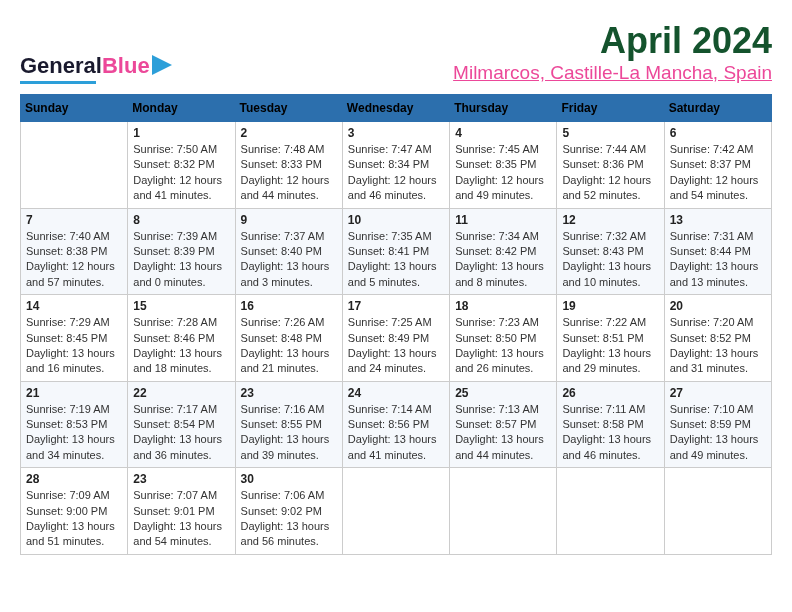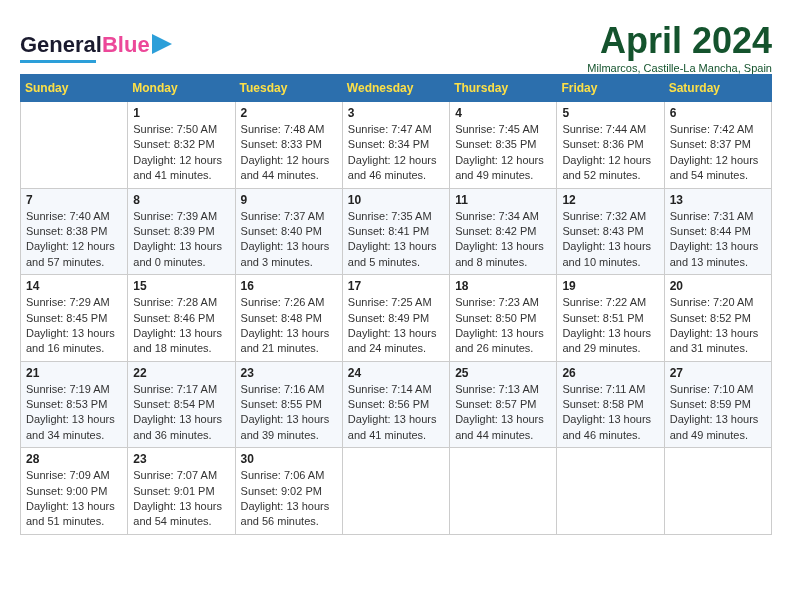--- a/index.html
+++ b/index.html
@@ -6,48 +6,50 @@
     body {
       font-family: Arial, sans-serif;
       background: #fff;
       width: 792px;
       min-height: 612px;
       padding: 20px;
     }
     .header {
       display: flex;
       justify-content: space-between;
-      align-items: center;
+      align-items: flex-end;
+      margin-bottom: 10px;
     }
     .logo {
       display: flex;
       flex-direction: column;
       align-items: flex-start;
     }
     .title-block {
       text-align: right;
     }
     .month-title {
       font-size: 36px;
       font-weight: bold;
       color: #14532d;
     }
     .location {
-      font-size: 11px;
-      color: #14532d;
+      font-size: 19px;
+      color: #ec4899;
       font-weight: normal;
+      text-decoration: underline;
     }
     .calendar {
       width: 100%;
       border-collapse: collapse;
       font-size: 11px;
     }
     .calendar th {
       background: #2c6fad;
-      color: #fde047;
+      color: #000000;
       padding: 6px 4px;
       text-align: left;
       font-size: 12px;
       font-weight: bold;
       border: 1px solid #2c6fad;
     }
     .calendar td {
       border: 1px solid #ccc;
       vertical-align: top;
       padding: 4px 5px;

